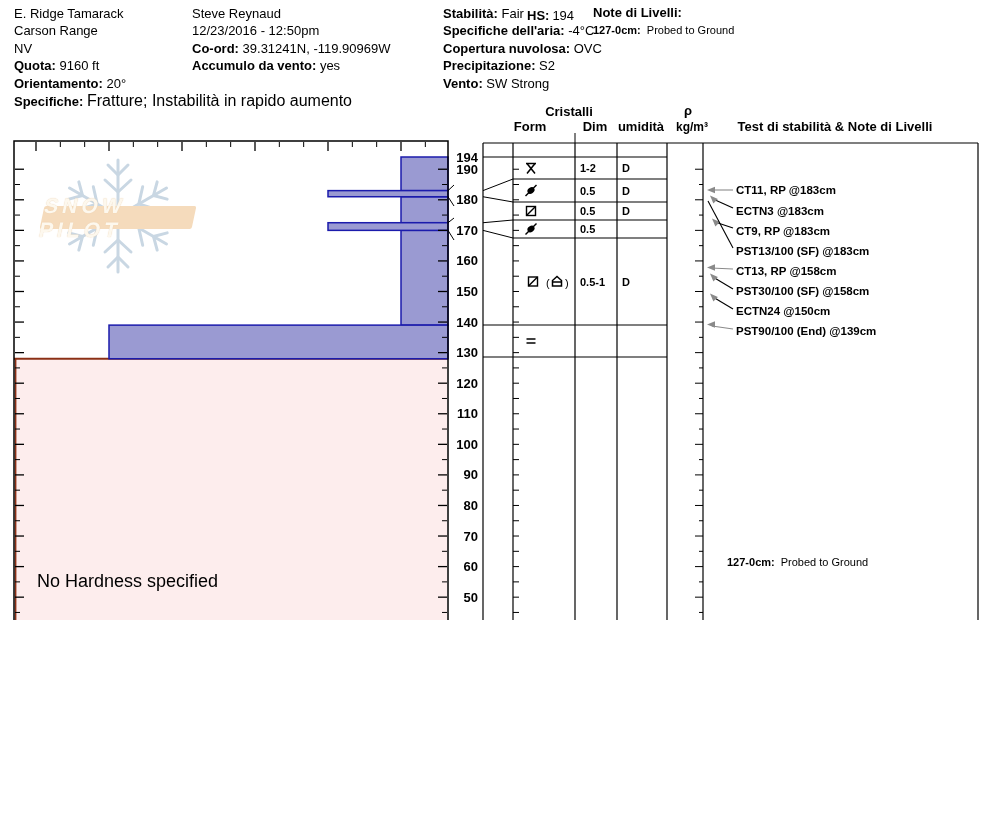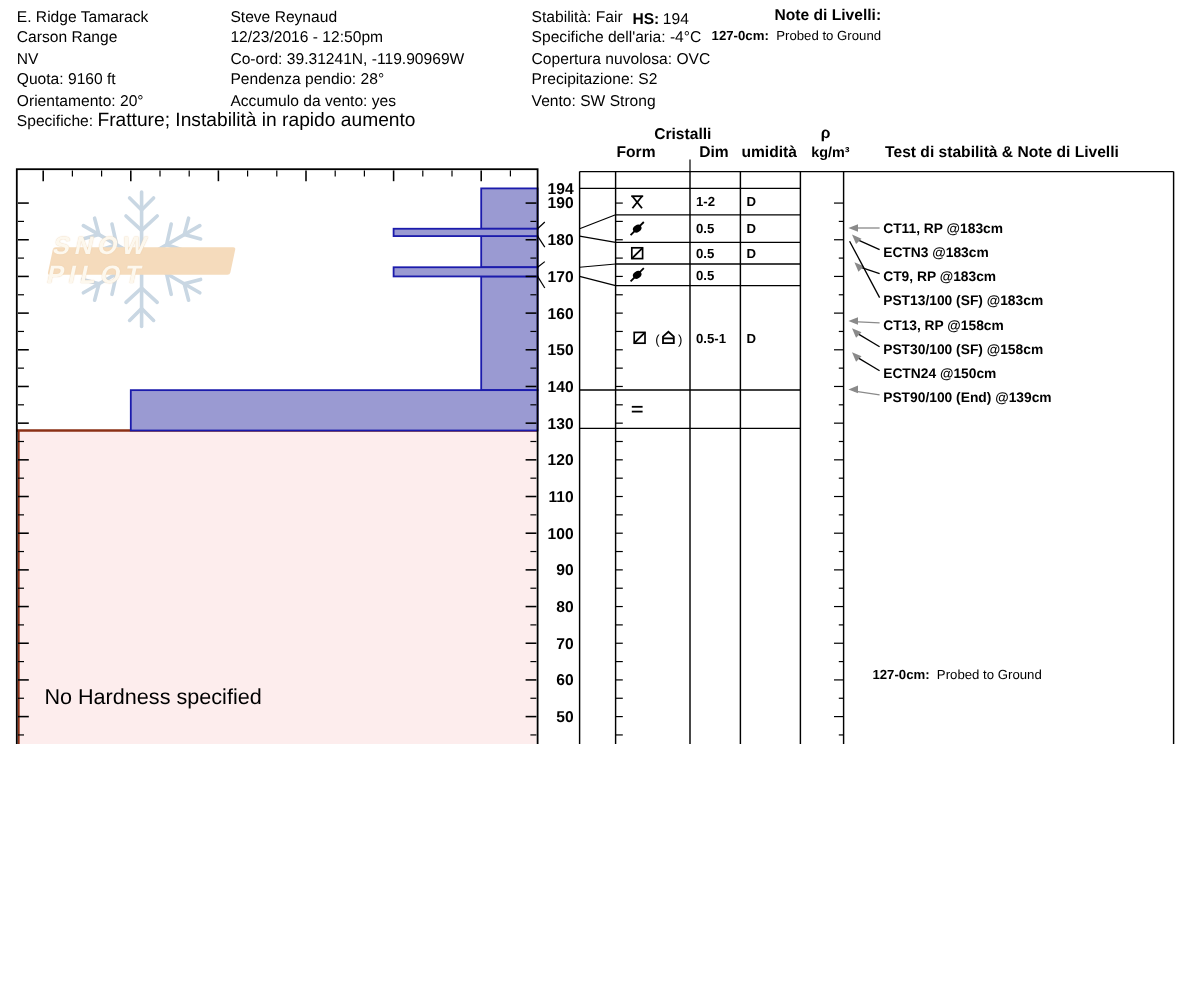--- a/index.html
+++ b/index.html
@@ -1,22 +1,22 @@
 <!DOCTYPE html>
 <html><head>
 <meta charset="utf-8">
 <style>
   html,body{margin:0;padding:0;background:#fff;}
   #root{position:relative;width:994px;height:620px;background:#fff;overflow:hidden;
         font-family:"Liberation Sans",sans-serif;color:#000;}
   .hcol{position:absolute;top:5px;font-size:13px;line-height:17.4px;white-space:nowrap;}
-  .hcol b{font-weight:normal;}
+  .hcol b{font-weight:bold;}
   .small{font-size:16px;}
   #hs-block{position:absolute;left:527px;top:8px;font-size:13px;white-space:nowrap;}
-  #levnotes{position:absolute;left:593px;top:5px;font-size:13px;white-space:nowrap;text-align:right;}
+  #levnotes{position:absolute;left:593px;top:5px;font-size:13px;white-space:nowrap;}
   #levnotes .l2{margin-top:4px;font-size:11px;}
   #chart-svg{position:absolute;left:0;top:0;}
   #watermark{position:absolute;left:40px;top:150px;width:200px;height:140px;}
   #wm-banner{position:absolute;left:2px;top:56px;width:152px;height:23px;background:#f5dbbc;
              transform:skewX(-12deg);border-radius:2px;display:flex;align-items:center;justify-content:center;}
   #wm-banner span{font-size:21px;font-weight:bold;letter-spacing:4px;color:#fdf8ee;
                   text-shadow:0 0 1px #e8c9a4;}
   #nohard-label{position:absolute;left:37px;top:542px;font-size:18px;margin-top:29px;}
   #note-row{position:absolute;left:14px;top:763px;font-size:13px;white-space:nowrap;}
   #note-row span{font-size:11px;}
@@ -32,21 +32,20 @@
     <div>NV</div>
     <div><b>Quota:</b> <span>9160 ft</span></div>
     <div><b>Orientamento:</b> <span>20°</span></div>
     <div><b>Specifiche:</b> <span class="small">Fratture;  Instabilità in rapido aumento</span></div>
   </div>
 
   <div class="hcol" style="left:192px">
     <div>Steve Reynaud</div>
     <div>12/23/2016 - 12:50pm</div>
     <div><b>Co-ord:</b> <span>39.31241N, -119.90969W</span></div>
-    <div><b>Pendenza pendio:</b> <span>28°</span></div>
     <div><b>Accumulo da vento:</b> <span>yes</span></div>
   </div>
 
   <div class="hcol" style="left:443px">
     <div><b>Stabilità:</b> <span>Fair</span></div>
     <div><b>Specifiche dell'aria:</b> <span>-4°C</span></div>
     <div><b>Copertura nuvolosa:</b> <span>OVC</span></div>
     <div><b>Precipitazione:</b> <span>S2</span></div>
     <div><b>Vento:</b> <span>SW  Strong</span></div>
   </div>

